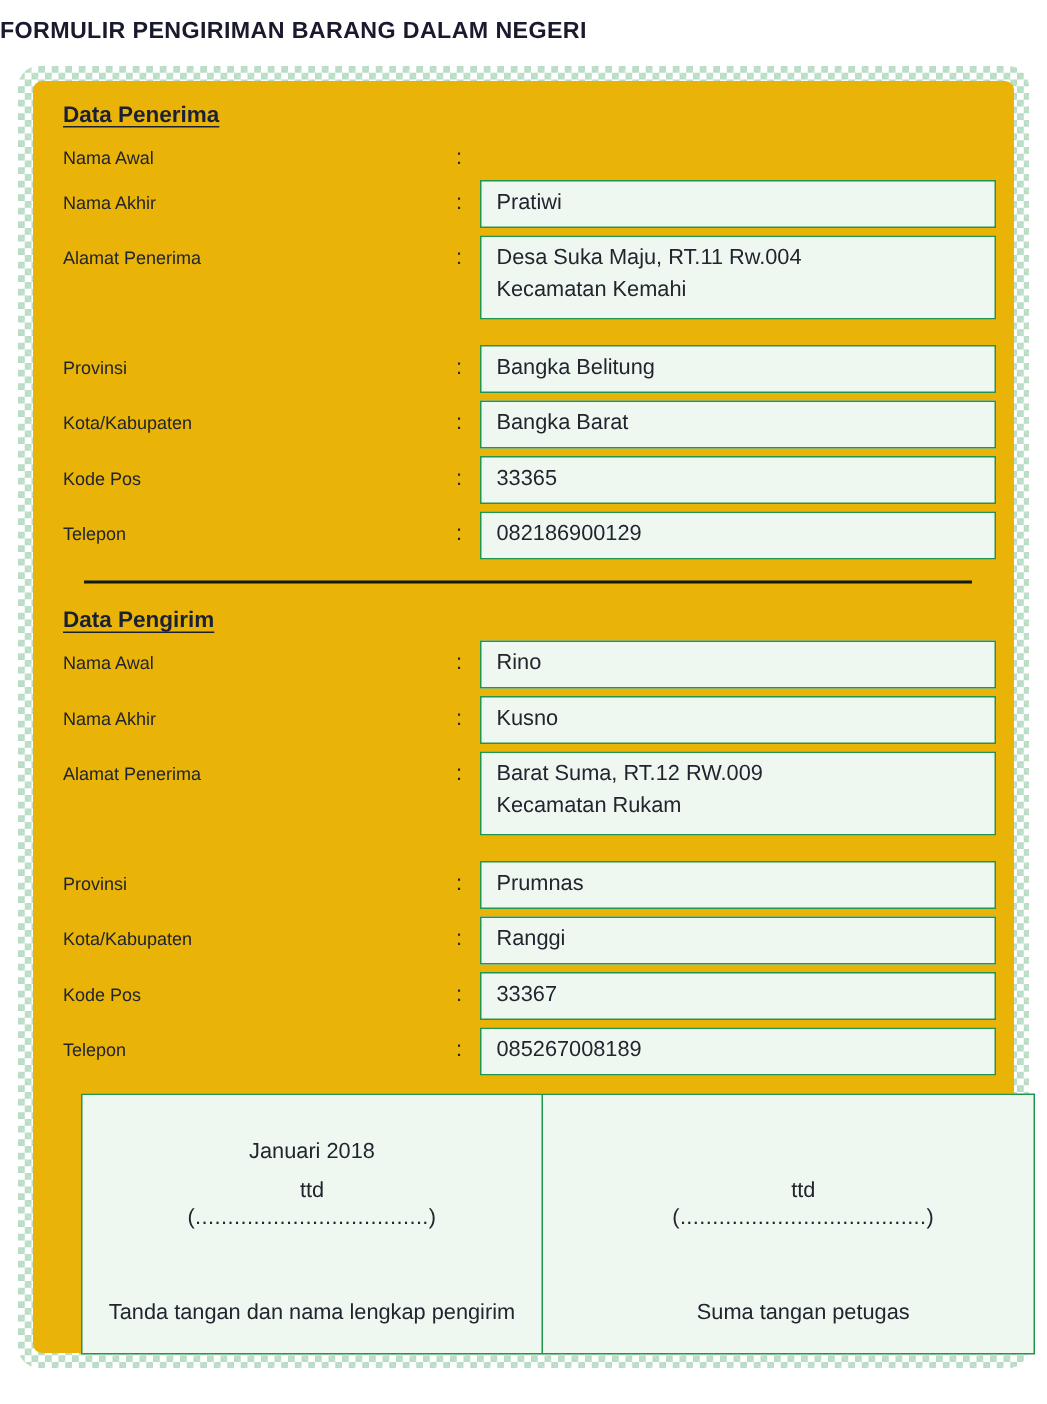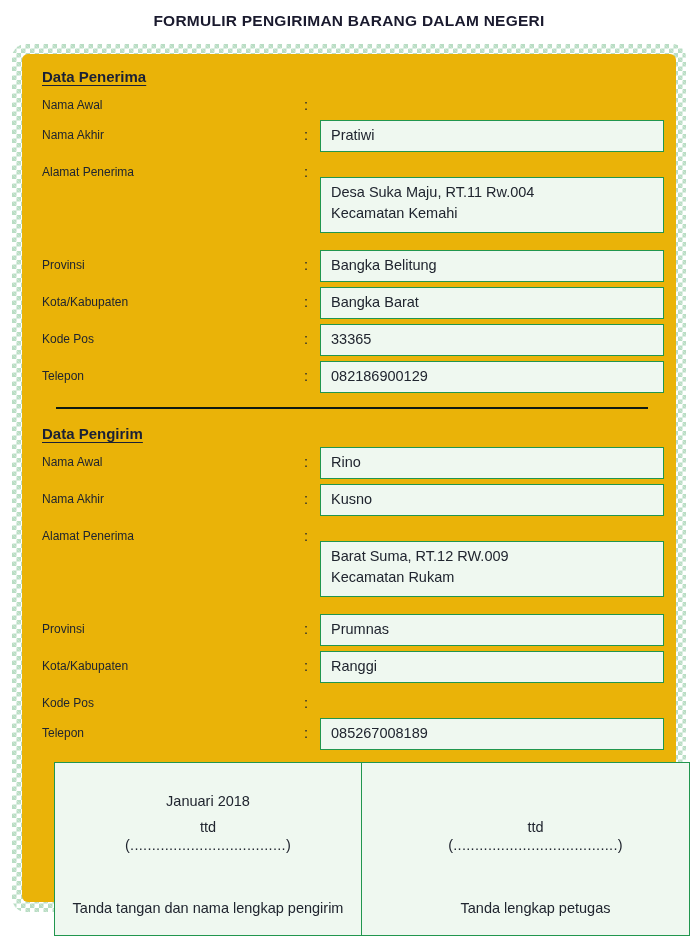--- a/index.html
+++ b/index.html
@@ -9,21 +9,20 @@
   }
   body {
     width: 698px;
     height: 936px;
     font-family: "Liberation Sans", sans-serif;
     position: relative;
     overflow: hidden;
   }
 
   #page-title {
-    text-align: center;
     font-size: 15.5px;
     font-weight: bold;
     color: #1a1a2e;
     letter-spacing: 0.25px;
     padding-top: 12px;
     padding-bottom: 0;
     line-height: 1.2;
   }
 
   
@@ -104,21 +103,20 @@
     box-sizing: border-box;
     font-size: 14.5px;
     color: #20252f;
     padding: 4px 10px 5px 10px;
     line-height: 21px;
     min-height: 29px;
     white-space: pre-line;
   }
   .field-box.tall {
     min-height: 56px;
-    margin-top: 20px;
   }
 
   .spacer-row { height: 12px; }
 
   
   #section-divider {
     border: none;
     border-top: 2px solid #0e1a12;
     margin: 14px 16px 16px 14px;
   }
@@ -259,39 +257,40 @@
 
         <div class="field-row">
           <div class="field-label">Kota/Kabupaten</div>
           <div class="field-colon">:</div>
           <div class="field-box">Ranggi</div>
         </div>
 
         <div class="field-row">
           <div class="field-label">Kode Pos</div>
           <div class="field-colon">:</div>
+          <div class="field-box">33367</div>
         </div>
 
         <div class="field-row">
           <div class="field-label">Telepon</div>
           <div class="field-colon">:</div>
           <div class="field-box">085267008189</div>
         </div>
       </div>
 
       <div id="signature-table">
         <div class="signature-cell left">
           <div class="sig-date">Januari 2018</div>
           <div class="sig-ttd">ttd</div>
           <div class="sig-line">(....................................)</div>
           <div class="sig-caption">Tanda tangan dan nama lengkap pengirim</div>
         </div>
         <div class="signature-cell right">
           <div class="sig-pad-top"></div>
           <div class="sig-ttd">ttd</div>
           <div class="sig-line">(......................................)</div>
-          <div class="sig-caption">Tanda lengkap petugas</div>
+          <div class="sig-caption">Suma tangan petugas</div>
         </div>
       </div>
 
     </div>
   </div>
 </div>
 
 </body></html>

